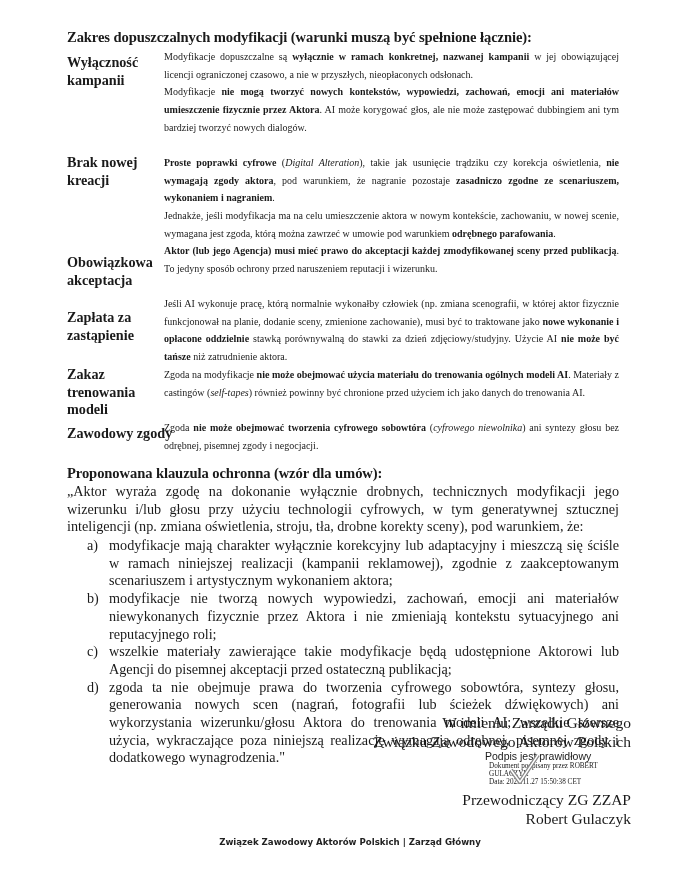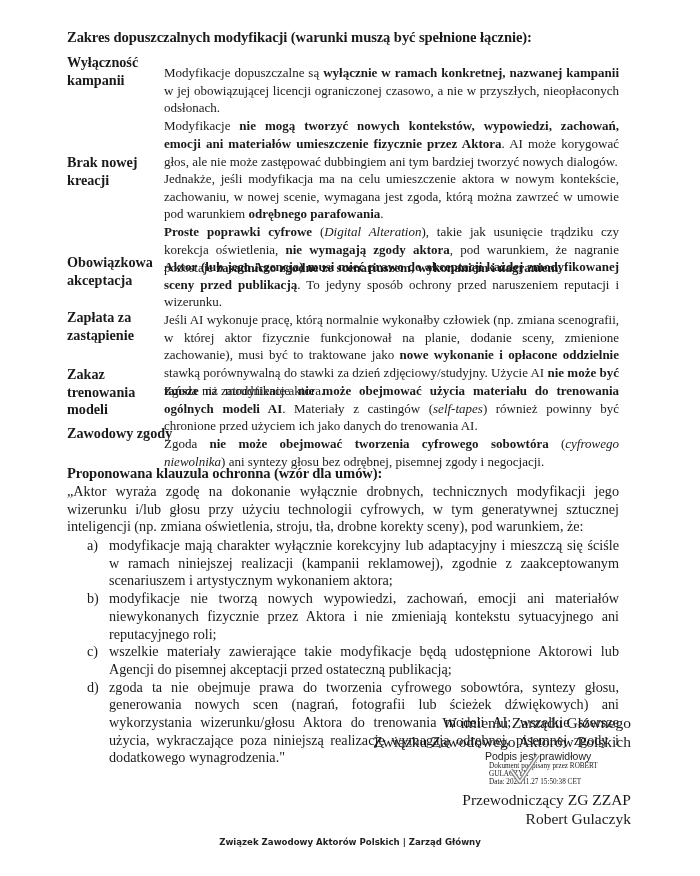--- a/index.html
+++ b/index.html
@@ -2,21 +2,21 @@
 <html><head>
 <meta charset="utf-8">
 <style>
   html, body { margin: 0; padding: 0; background: #ffffff; }
   body { width: 700px; height: 876px; position: relative; overflow: hidden;
          font-family: "Liberation Serif", "DejaVu Serif", serif; color: #1a1a1a; }
   .page { position: absolute; left: 0; top: 0; width: 700px; height: 876px; padding-left: 12px; }
   .h { position: absolute; left: 67px; font-weight: bold; font-size: 14.6px; letter-spacing: -0.1px; }
   .row { position: absolute; left: 67px; width: 552px; }
   .lbl { position: absolute; left: 0; width: 100px; font-weight: bold; font-size: 14.2px; line-height: 17.5px; }
-  .txt { position: absolute; left: 97px; width: 455px; font-size: 13px; line-height: 17.7px; text-align: justify; margin-top: 16px; }
+  .txt { position: absolute; left: 97px; width: 455px; font-size: 10px; line-height: 17.7px; text-align: justify; }
   .txt b { font-weight: bold; }
   .txt i { font-style: italic; }
   .clause { position: absolute; left: 67px; width: 552px; font-size: 14.2px; line-height: 17.7px; text-align: justify; }
   .list { position: absolute; left: 87px; width: 532px; font-size: 14.2px; line-height: 17.7px; }
   .li { position: relative; padding-left: 22px; text-align: justify; }
   .li .m { position: absolute; left: 0; top: 0; }
   .sig { position: absolute; right: 81px; text-align: right; font-size: 15.5px; line-height: 19px; }
   .esig { position: absolute; left: 485px; top: 750px; font-family: "Liberation Sans", sans-serif; }
   .esig .t1 { font-size: 10.5px; }
   .esig .t2 { font-family: "Liberation Serif", serif; font-size: 7.2px; line-height: 8px; margin-left: 4px; }
@@ -35,22 +35,22 @@
     <div class="lbl" style="top:6px;">Wyłączność kampanii</div>
     <div class="txt">
         <div><span>Modyfikacje dopuszczalne są </span><b>wyłącznie w ramach konkretnej, nazwanej kampanii</b><span> w jej obowiązującej licencji ograniczonej czasowo, a nie w przyszłych, nieopłaconych odsłonach.</span></div>
         <div><span>Modyfikacje </span><b>nie mogą tworzyć nowych kontekstów, wypowiedzi, zachowań, emocji ani materiałów umieszczenie fizycznie przez Aktora</b><span>. AI może korygować głos, ale nie może zastępować dubbingiem ani tym bardziej tworzyć nowych dialogów.</span></div>
       </div>
   </div>
 
   <div class="row" style="top:154px;">
     <div class="lbl">Brak nowej kreacji</div>
     <div class="txt">
+        <div><b>Proste poprawki cyfrowe</b><span> (</span><i>Digital Alteration</i><span>), takie jak usunięcie trądziku czy korekcja oświetlenia, </span><b>nie wymagają zgody aktora</b><span>, pod warunkiem, że nagranie pozostaje </span><b>zasadniczo zgodne ze scenariuszem, wykonaniem i nagraniem</b><span>.</span></div>
         <div><span>Jednakże, jeśli modyfikacja ma na celu umieszczenie aktora w nowym kontekście, zachowaniu, w nowej scenie, wymagana jest zgoda, którą można zawrzeć w umowie pod warunkiem </span><b>odrębnego parafowania</b><span>.</span></div>
-        <div><b>Proste poprawki cyfrowe</b><span> (</span><i>Digital Alteration</i><span>), takie jak usunięcie trądziku czy korekcja oświetlenia, </span><b>nie wymagają zgody aktora</b><span>, pod warunkiem, że nagranie pozostaje </span><b>zasadniczo zgodne ze scenariuszem, wykonaniem i nagraniem</b><span>.</span></div>
       </div>
   </div>
 
   <div class="row" style="top:242px;">
     <div class="lbl" style="top:12px;">Obowiązkowa akceptacja</div>
     <div class="txt">
         <div><b>Aktor (lub jego Agencja) musi mieć prawo do akceptacji każdej zmodyfikowanej sceny przed publikacją</b><span>. To jedyny sposób ochrony przed naruszeniem reputacji i wizerunku.</span></div>
       </div>
   </div>
 

